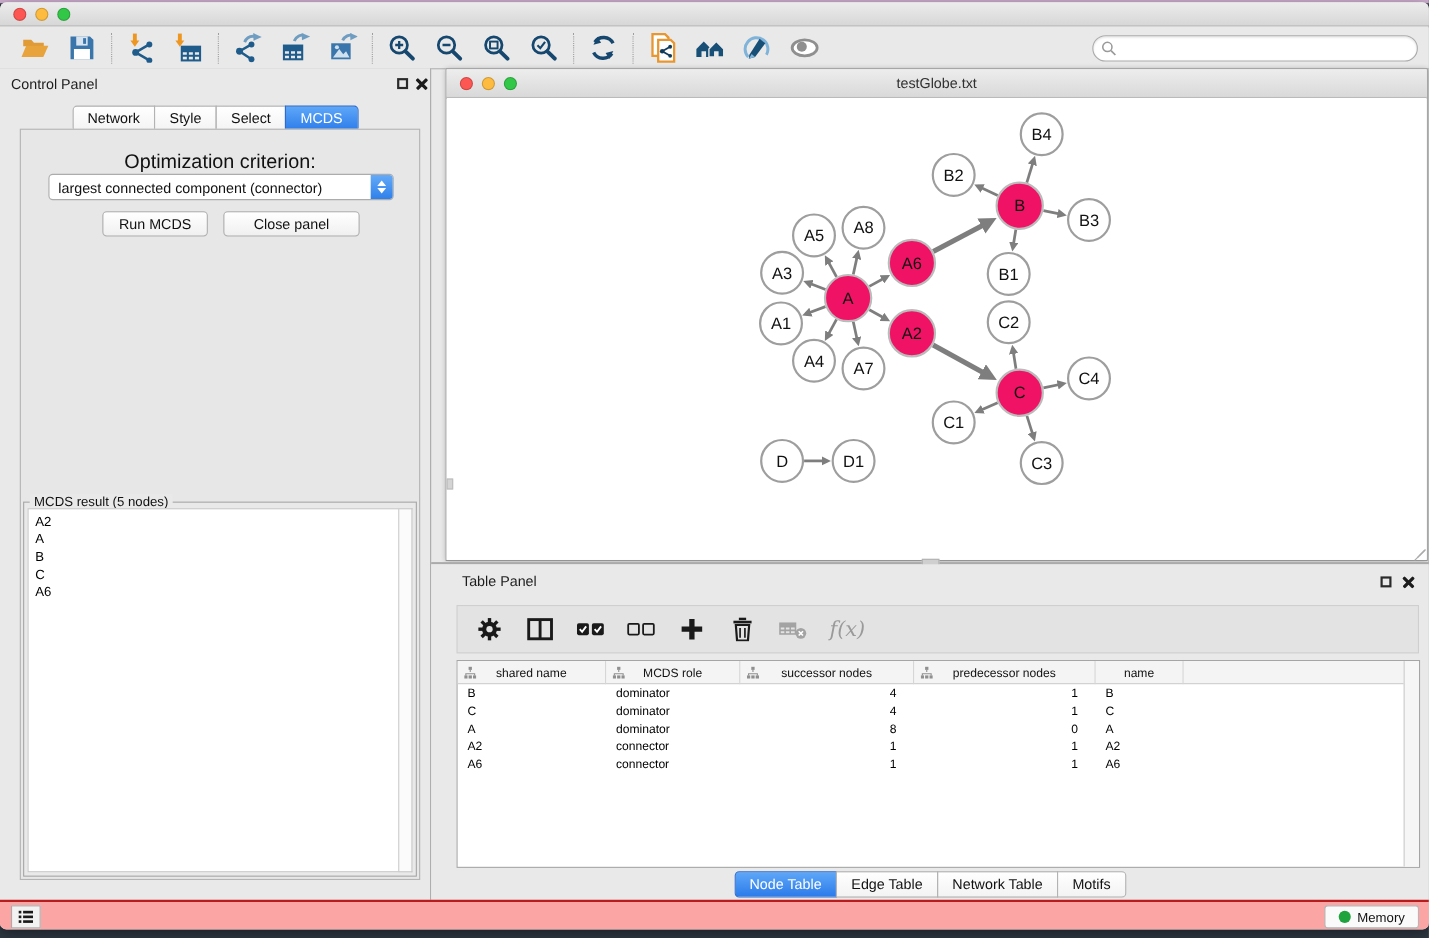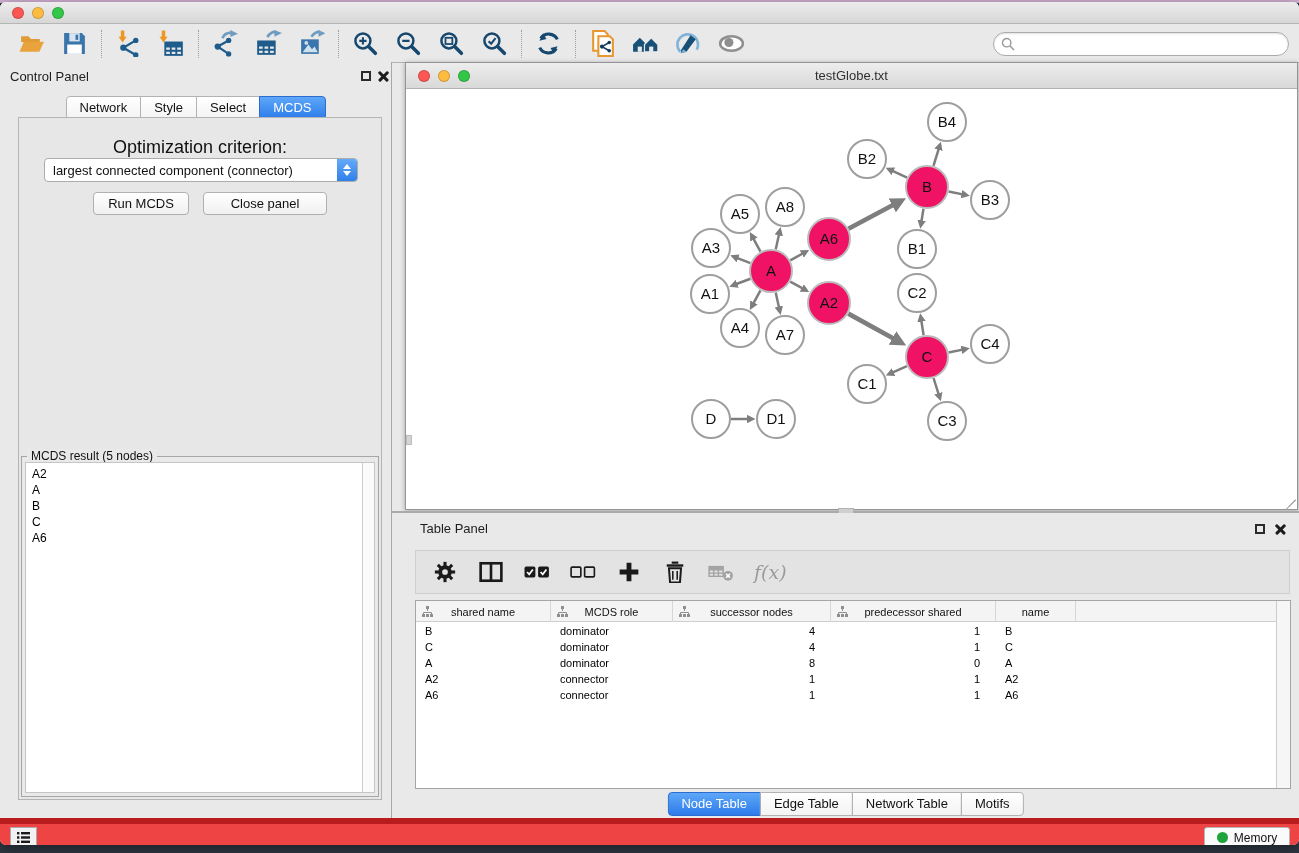--- a/index.html
+++ b/index.html
@@ -142,21 +142,21 @@
   }
   .dt-header { position:absolute; left:0; top:0; height:21px; background:#f4f4f4; border-bottom:1px solid #cfcfcf; }
   .dt-hcell { position:absolute; top:0; height:21px; border-right:1px solid #d6d6d6; font-size:11px; color:#111;
               display:flex; align-items:center; justify-content:center; }
   .dt-hcell .hicon { position:absolute; left:6px; top:5px; }
   .dt-row { position:absolute; left:0; height:16px; }
   .dt-cell { position:absolute; top:0; height:16px; font-size:11px; color:#000; line-height:16px; white-space:nowrap; }
   .dt-scroll { position:absolute; right:0; top:0; bottom:0; width:14px; background:#f6f6f6; border-left:1px solid #cccccc; }
   .tp-tabs { top:279px; left:50%; transform:translateX(-50%); }
   
-  .status-bar { position:absolute; left:0; right:0; bottom:0; height:27px; background:#ef4444; border-top:6px solid #b91c1c;text-decoration:underline; }
+  .status-bar { position:absolute; left:0; right:0; bottom:0; height:27px; background:#fca5a5; border-top:2px solid #b91c1c;text-decoration:underline; }
   .list-btn { position:absolute; left:10px; top:3px; width:27px; height:21px; background:#f2f2f2; border:1px solid #ababab; display:flex; align-items:center; justify-content:center; }
   .memory-btn {
     position:absolute; right:9px; top:3px; height:21px; width:86px;
     background:#fafafa; border:1px solid #b6b6b6; border-radius:3px;
     display:flex; align-items:center; justify-content:center; gap:6px; font-size:12px; color:#111;
   }
   .memory-dot { width:11px; height:11px; border-radius:50%; background:#1fa33c; }
 </style>
 </head>
 <body>
@@ -614,21 +614,21 @@
           <div class="dt-hcell" style="left: 415px; width: 165px;">
             <span class="hicon"><svg width="11" height="11" viewBox="0 0 11 11">
                 <path d="M5.5 3 v2 M1.5 8 V6.5 h8 V8" stroke="#8f8f8f" fill="none"></path>
                 <g fill="#8f8f8f">
                   <rect x="4" y="0" width="3" height="3"></rect>
                   <rect x="0" y="8" width="3" height="3"></rect>
                   <rect x="4" y="8" width="3" height="3"></rect>
                   <rect x="8" y="8" width="3" height="3"></rect>
                 </g>
               </svg></span>
-            <span>predecessor shared</span>
+            <span>predecessor nodes</span>
           </div>
           <div class="dt-hcell" style="left: 580px; width: 80px;">
             <span>name</span>
           </div>
         </div>
       <div id="dt-body">
           <div class="dt-row" style="top: 22px; width: 876px;">
             <div class="dt-cell" style="left: 0px; width: 135px; padding-left: 9px;">B</div>
             <div class="dt-cell" style="left: 135px; width: 122px; padding-left: 9px;">dominator</div>
             <div class="dt-cell" style="left: 257px; width: 158px; text-align: right; padding-right: 16px;">4</div>

